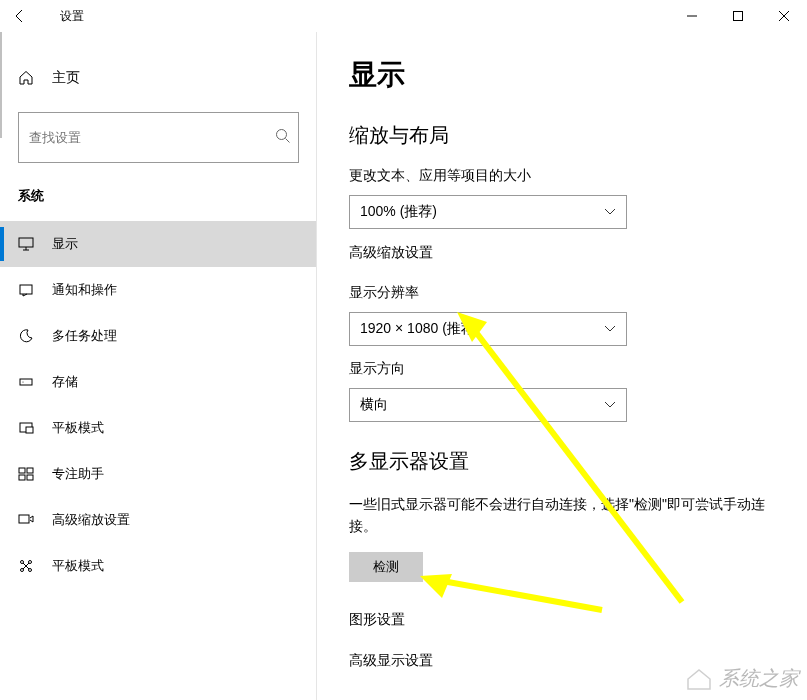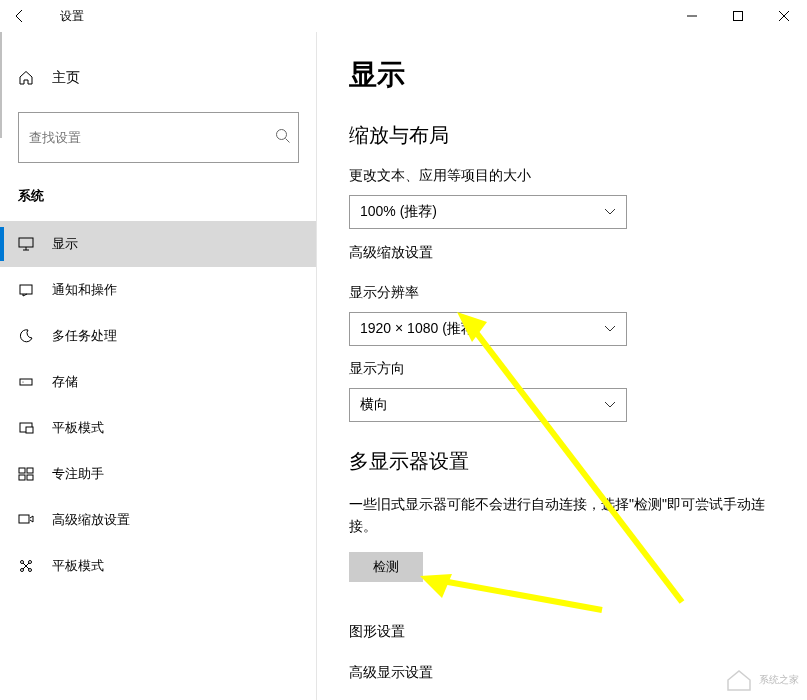--- a/index.html
+++ b/index.html
@@ -37,25 +37,25 @@
     .main { flex: 1; padding: 24px 32px 0 32px; overflow: hidden; position: relative; }
     .page-title { font-size: 28px; font-weight: 600; margin-bottom: 28px; color: #000; }
     .section-title { font-size: 20px; font-weight: 400; margin-bottom: 18px; color: #000; }
     .field-label { font-size: 14px; color: #000; margin-bottom: 10px; }
     .select { width: 278px; height: 34px; border: 1px solid #999; display: flex; align-items: center; justify-content: space-between; padding: 0 10px; cursor: pointer; margin-bottom: 14px; background: #fff; }
     .select span { font-size: 14px; color: #000; }
     .select .chev { font-size: 12px; color: #333; }
     .link { font-size: 14px; color: #000000; cursor: pointer; display: inline-block; margin-bottom: 22px; }
     .field-block { margin-bottom: 10px; }
     .desc { font-size: 14px; color: #000; line-height: 1.6; margin-bottom: 14px; }
-    .btn { display: inline-block; padding: 6px 24px; background: #ccc; border: none; font-size: 13px; cursor: pointer; margin-bottom: 40px; }
+    .btn { display: inline-block; padding: 6px 24px; background: #ccc; border: none; font-size: 13px; cursor: pointer; margin-bottom: 28px; }
     
     .arrow-overlay { position: absolute; pointer-events: none; }
     
-    .watermark { position: absolute; right: 8px; bottom: 8px; font-size: 10px; color: rgba(100,100,100,0.45); display: flex; align-items: center; gap: 6px; }
+    .watermark { position: absolute; right: 8px; bottom: 8px; font-size: 20px; color: rgba(100,100,100,0.45); font-style: italic; display: flex; align-items: center; gap: 6px; }
     .watermark svg { opacity: 0.4; }
   </style>
 </head>
 <body>
 
 <div class="titlebar">
   <div class="titlebar-back">
     <svg viewBox="0 0 16 16" width="16" height="16">
         <path d="M10 2 L4 8 L10 14" stroke="#000" stroke-width="1" fill="none"></path>
       </svg>

